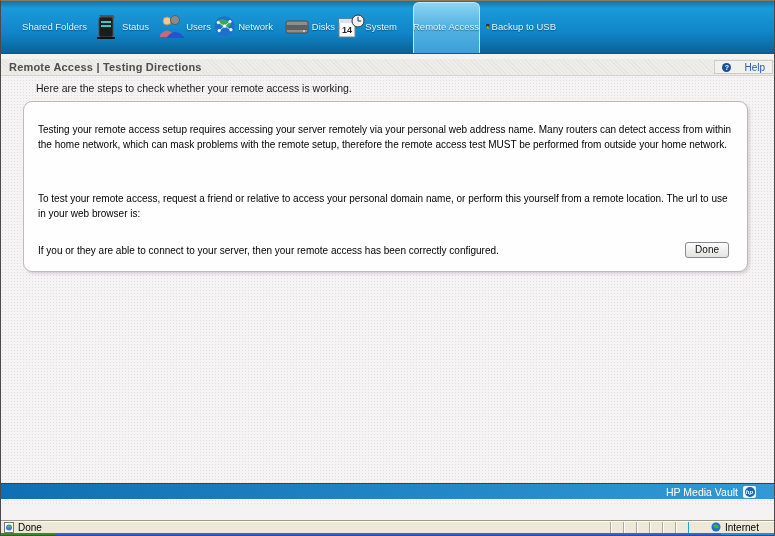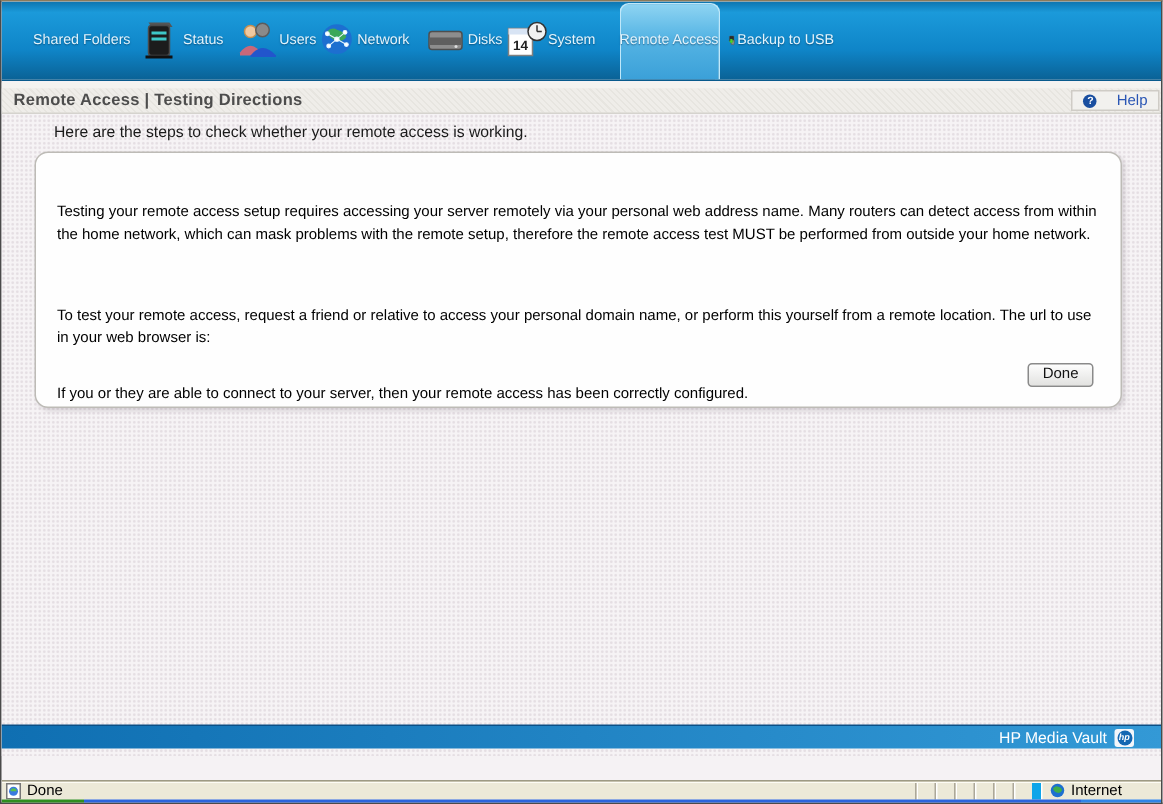--- a/index.html
+++ b/index.html
@@ -73,21 +73,21 @@
     background-color:#f6f3f5;
     background-image:radial-gradient(#e4dde2 .8px, transparent .9px);
     background-size:3px 3px;
   }
   .intro { position:absolute; left:35px; top:6px; font-size:10.5px; color:#1a1a1a; }
 
   .panel {
     position:absolute; left:22px; top:25px; width:725px; height:171px;
     background:#fefefe; border:1px solid #bdbbb6; border-radius:9px;
     box-shadow:2px 2px 3px rgba(90,80,90,.18);
-    padding:32px 14px 0 14px; font-size:10px; color:#000;
+    padding:20px 14px 0 14px; font-size:10px; color:#000;
   }
   .panel p { line-height:15px; }
   .p2 { margin-top:39px; }
   .url { line-height:15px; }
   .p3 { margin-top:22px; }
   .done-btn {
     position:absolute; right:18px; bottom:13px;
     font-family:"Liberation Sans",sans-serif; font-size:10px; color:#111;
     border:1px solid #8a8a8a; border-radius:3px;
     background:linear-gradient(#fdfdfd,#e2e2e0);
@@ -116,22 +116,22 @@
   .statusbar {
     position:absolute; left:0; top:519px; width:775px; height:13px;
     background:#ece9d8; border-top:1px solid #9d9a84;
     box-shadow:inset 0 1px 0 #fdfcf5;
     display:flex; align-items:center; font-size:10px; color:#000;
   }
   .statusbar .doc { margin:0 4px 0 3px; display:block; }
   .statusbar .grow { flex:1; }
   .pane { width:13px; height:11px; border-left:1px solid #aca899; box-shadow:inset 1px 0 0 #fff; }
   .zone {
-    width:88px; height:11px; border-left:6px solid #0ea5e9; box-shadow:inset 1px 0 0 #fff;
-    display:flex; align-items:center; gap:4px; padding-left:6px;
+    width:88px; height:11px; border-left:1px solid #0ea5e9; box-shadow:inset 1px 0 0 #fff;
+    display:flex; align-items:center; gap:4px; padding-left:22px;
   }
 
   
   .taskbar {
     position:absolute; left:0; top:532px; width:775px; height:4px;
     background:linear-gradient(90deg,#2f8e1f 0 55px,#2b64dd 55px 720px,#2f84e8 720px);
   }
 </style>
 </head>
 <body>

